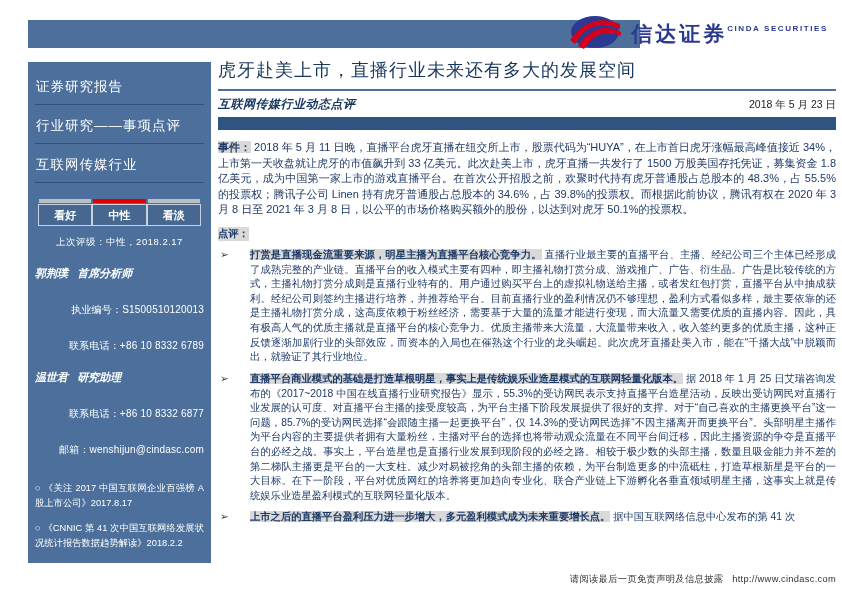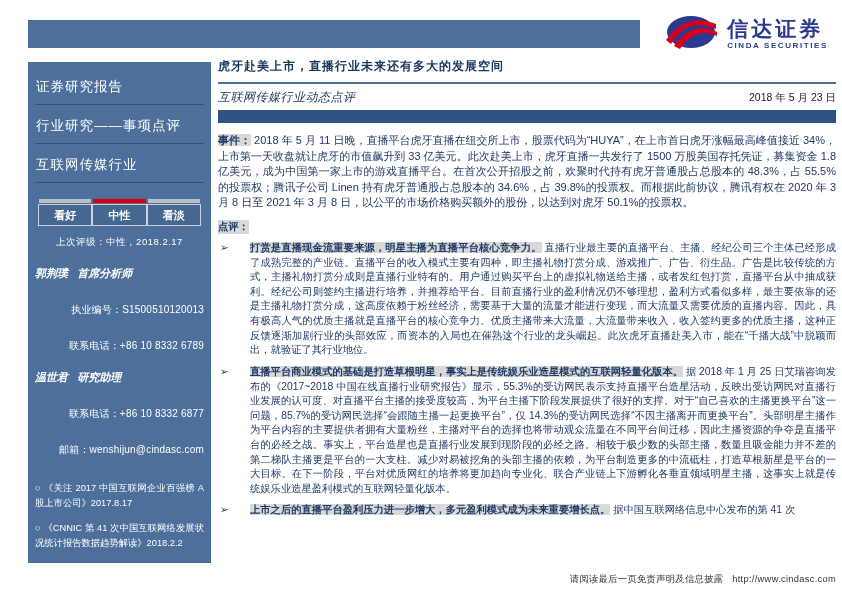--- a/index.html
+++ b/index.html
@@ -4,21 +4,21 @@
 <style>
   html,body{margin:0;padding:0;background:#ffffff;}
   body{width:842px;height:595px;overflow:hidden;font-family:"Liberation Sans",sans-serif;}
   .page{position:relative;width:842px;height:595px;background:#fff;}
 
   
   .topbar{position:absolute;left:28px;top:20px;width:612px;height:28px;background:#4C709B;}
 
   
   .logo{position:absolute;top:12px;right:14px;display:flex;align-items:center;gap:9px;}
-  .logo-text{display:flex;flex-direction:column;line-height:1.05;}
+  .logo-text{display:flex;flex-direction:row;line-height:1.05;}
   .logo-cn{font-size:21px;font-weight:bold;color:#2B3990;letter-spacing:3px;}
   .logo-en{font-size:8px;font-weight:bold;color:#2B3990;letter-spacing:1.6px;margin-top:2px;}
 
   
   .sidebar{position:absolute;left:28px;top:62px;width:183px;height:501px;background:#4C709B;color:#fff;
            padding:4px 7px 0;box-sizing:border-box;}
   .side-item{font-size:13.5px;letter-spacing:1px;padding:12px 1px 8px;border-bottom:1px solid #31517C;}
   .tabs{display:flex;margin:16px 3px 0;}
   .tab-col{flex:1;}
   .tab-strip{height:4px;background:#B9BFC9;margin:0 1px;}
@@ -29,24 +29,24 @@
   .analyst{margin-top:17px;}
   .analyst-head{font-size:11px;font-weight:bold;font-style:italic;}
   .analyst-line{font-size:10px;margin-top:22px;letter-spacing:0.2px;text-align:right;}
   .related{margin-top:24px;}
   .related-title{font-size:11px;font-weight:bold;font-style:italic;}
   .related-item{font-size:9.3px;line-height:1.65;margin-top:9px;text-align:justify;}
   .company{margin-top:26px;font-size:9.3px;line-height:1.75;}
 
   
   .main{position:absolute;left:218px;top:58px;width:618px;color:#1E3A66;}
-  .title{font-size:12px;font-weight:bold;color:#17365D;letter-spacing:1px;}
+  .title{font-size:18px;font-weight:normal;color:#17365D;letter-spacing:1px;}
   .rule{border-bottom:2px solid #4C709B;margin-top:7px;}
   .subrow{display:flex;justify-content:space-between;align-items:baseline;margin-top:5px;}
-  .subtitle{font-size:12px;font-weight:normal;font-style:italic;color:#17365D;letter-spacing:0.5px;}
+  .subtitle{font-size:12px;font-weight:bold;font-style:italic;color:#17365D;letter-spacing:0.5px;}
   .date{font-size:10.5px;color:#222;}
   .navybar{height:13px;background:#2E5482;margin-top:4px;}
   .para{font-size:11px;line-height:1.42;text-align:justify;margin-top:10px;}
   .hl{background:#D9D9D9;font-weight:bold;}
   .comment-label{display:inline-block;margin-top:9px;font-size:10.3px;}
   .bullet{display:flex;margin-top:7px;}
   .bullet-marker{width:30px;flex:none;font-size:10.5px;color:#1E3A66;padding-left:2px;}
   .bullet-text{flex:1;font-size:10.3px;line-height:1.42;text-align:justify;}
 
   

